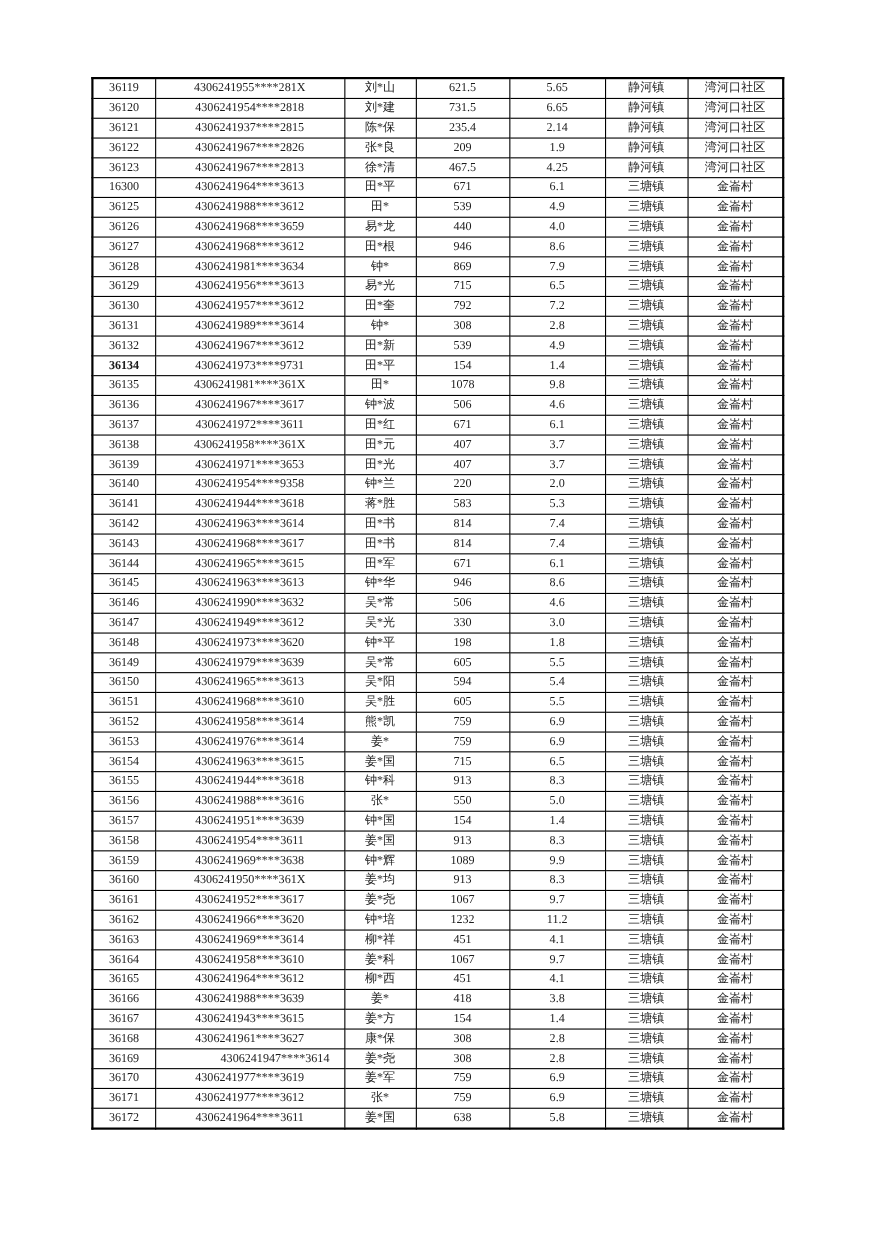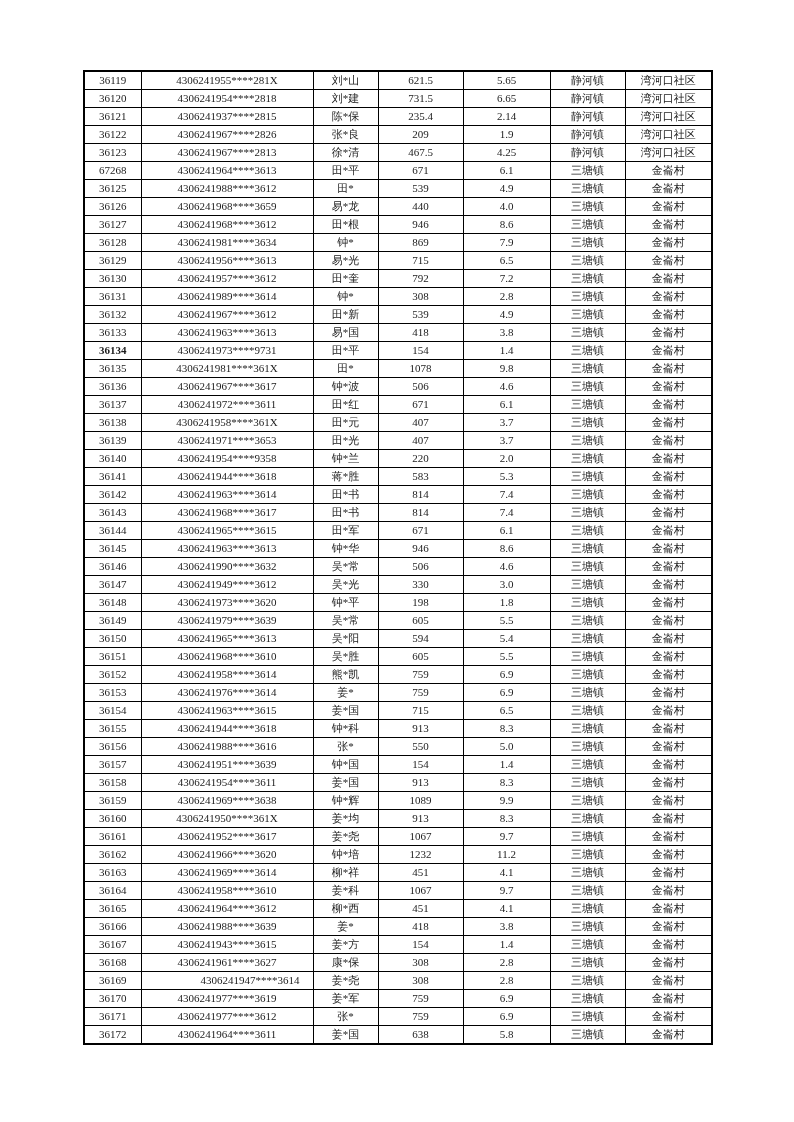--- a/index.html
+++ b/index.html
@@ -92,21 +92,21 @@
         <tr>
           <td style="color: rgb(28, 28, 28); border-color: rgb(0, 0, 0);">36123</td>
           <td style="color: rgb(28, 28, 28); border-color: rgb(0, 0, 0);">4306241967****2813</td>
           <td style="color: rgb(28, 28, 28); border-color: rgb(0, 0, 0);">徐*清</td>
           <td style="color: rgb(28, 28, 28); border-color: rgb(0, 0, 0);">467.5</td>
           <td style="color: rgb(28, 28, 28); border-color: rgb(0, 0, 0);">4.25</td>
           <td style="color: rgb(28, 28, 28); border-color: rgb(0, 0, 0);">静河镇</td>
           <td style="color: rgb(28, 28, 28); border-color: rgb(0, 0, 0);">湾河口社区</td>
         </tr>
         <tr>
-          <td style="color: rgb(28, 28, 28); border-color: rgb(0, 0, 0);">67268</td>
+          <td style="color: rgb(28, 28, 28); border-color: rgb(0, 0, 0);">16300</td>
           <td style="color: rgb(28, 28, 28); border-color: rgb(0, 0, 0);">4306241964****3613</td>
           <td style="color: rgb(28, 28, 28); border-color: rgb(0, 0, 0);">田*平</td>
           <td style="color: rgb(28, 28, 28); border-color: rgb(0, 0, 0);">671</td>
           <td style="color: rgb(28, 28, 28); border-color: rgb(0, 0, 0);">6.1</td>
           <td style="color: rgb(28, 28, 28); border-color: rgb(0, 0, 0);">三塘镇</td>
           <td style="color: rgb(28, 28, 28); border-color: rgb(0, 0, 0);">金崙村</td>
         </tr>
         <tr>
           <td style="color: rgb(28, 28, 28); border-color: rgb(0, 0, 0);">36125</td>
           <td style="color: rgb(28, 28, 28); border-color: rgb(0, 0, 0);">4306241988****3612</td>
@@ -173,29 +173,20 @@
         <tr>
           <td style="color: rgb(28, 28, 28); border-color: rgb(0, 0, 0);">36132</td>
           <td style="color: rgb(28, 28, 28); border-color: rgb(0, 0, 0); margin-left: 44px;">4306241967****3612</td>
           <td style="color: rgb(28, 28, 28); border-color: rgb(0, 0, 0);">田*新</td>
           <td style="color: rgb(28, 28, 28); border-color: rgb(0, 0, 0);">539</td>
           <td style="color: rgb(28, 28, 28); border-color: rgb(0, 0, 0);">4.9</td>
           <td style="color: rgb(28, 28, 28); border-color: rgb(0, 0, 0);">三塘镇</td>
           <td style="color: rgb(28, 28, 28); border-color: rgb(0, 0, 0);">金崙村</td>
         </tr>
         <tr>
-          <td style="color: rgb(28, 28, 28); border-color: rgb(0, 0, 0);">36133</td>
-          <td style="color: rgb(28, 28, 28); border-color: rgb(0, 0, 0);">4306241963****3613</td>
-          <td style="color: rgb(28, 28, 28); border-color: rgb(0, 0, 0);">易*国</td>
-          <td style="color: rgb(28, 28, 28); border-color: rgb(0, 0, 0);">418</td>
-          <td style="color: rgb(28, 28, 28); border-color: rgb(0, 0, 0);">3.8</td>
-          <td style="color: rgb(28, 28, 28); border-color: rgb(0, 0, 0);">三塘镇</td>
-          <td style="color: rgb(28, 28, 28); border-color: rgb(0, 0, 0);">金崙村</td>
-        </tr>
-        <tr>
           <td style="color: rgb(28, 28, 28); border-color: rgb(0, 0, 0); font-weight: bold;">36134</td>
           <td style="color: rgb(28, 28, 28); border-color: rgb(0, 0, 0);">4306241973****9731</td>
           <td style="color: rgb(28, 28, 28); border-color: rgb(0, 0, 0);">田*平</td>
           <td style="color: rgb(28, 28, 28); border-color: rgb(0, 0, 0);">154</td>
           <td style="color: rgb(28, 28, 28); border-color: rgb(0, 0, 0);">1.4</td>
           <td style="color: rgb(28, 28, 28); border-color: rgb(0, 0, 0);">三塘镇</td>
           <td style="color: rgb(28, 28, 28); border-color: rgb(0, 0, 0);">金崙村</td>
         </tr>
         <tr>
           <td style="color: rgb(28, 28, 28); border-color: rgb(0, 0, 0);">36135</td>

